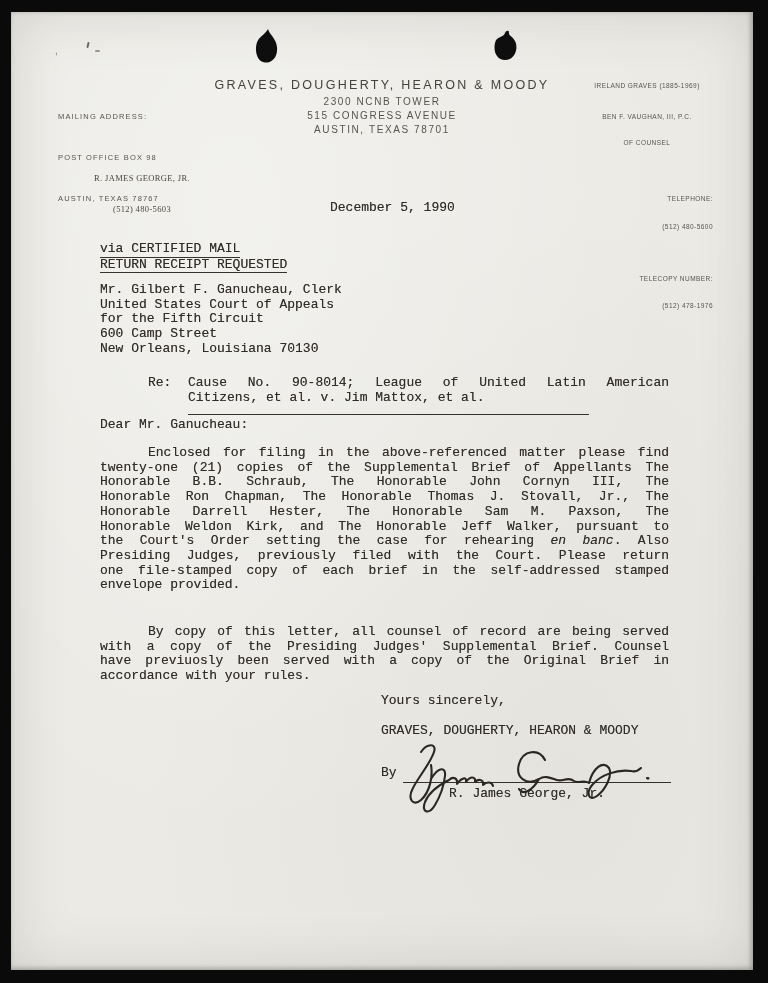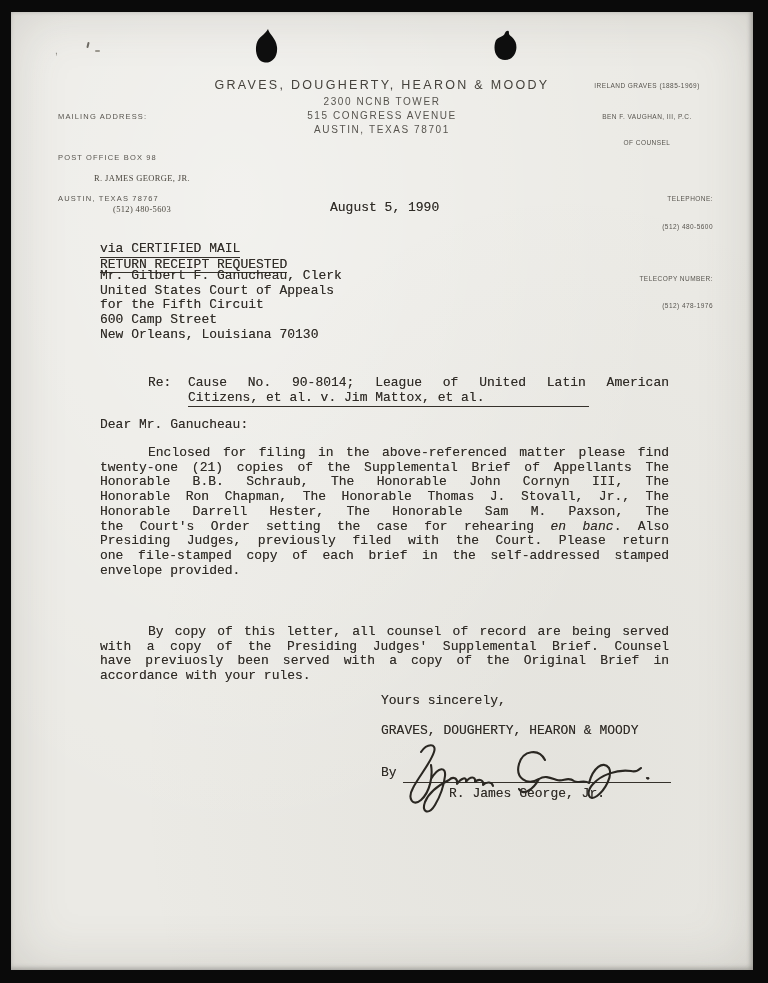--- a/index.html
+++ b/index.html
@@ -48,27 +48,27 @@
     text-shadow:0 0 0.45px rgba(48,44,39,0.55);
   }
   .pre{white-space:pre;}
   .jline{text-align:justify;text-align-last:justify;}
   .jline.last{text-align-last:left;}
   .indent{padding-left:48px;}
   .it{font-style:italic;}
   .u15{display:inline-block;border-bottom:1.5px solid #35312b;padding-bottom:0px;}
   .date{left:319px;top:189px;}
   .delivery{left:89px;top:230px;}
-  .recipient{left:89px;top:257px;}
+  .recipient{left:89px;top:271px;}
   .re-row{left:137px;top:364px;width:522px;display:flex;}
   .re-label{width:40px;flex:none;}
   .re-text{width:481px;}
   .re-under{
     display:inline-block;border-bottom:1px solid #35312b;
-    padding-right:105px;padding-bottom:1px;white-space:pre;
+    padding-right:105px;padding-bottom:9px;white-space:pre;
   }
   .salutation{left:89px;top:406px;}
   .para{left:89px;top:0;width:569px;}
   .p1{top:434px;}
   .p2{top:613px;}
   .closing{left:370px;top:682px;}
   .firmline{left:370px;top:712px;}
 
   
   .sig-area{left:370px;top:726px;width:300px;height:84px;}
@@ -129,21 +129,21 @@
         <div>(512) 478-1976</div>
       </div>
     </div>
   </div>
 
   <div class="abs author">
     <div>R. JAMES GEORGE, JR.</div>
     <div>(512) 480-5603</div>
   </div>
 
-  <div class="abs mono pre date">August 5, 1990</div>
+  <div class="abs mono pre date">December 5, 1990</div>
 
   <div class="abs mono delivery">
     <div><span class="u15 pre">via CERTIFIED MAIL</span></div>
     <div><span class="u15 pre">RETURN RECEIPT REQUESTED</span></div>
   </div>
 
   <div class="abs mono recipient">
     <div class="pre">Mr. Gilbert F. Ganucheau, Clerk</div>
     <div class="pre">United States Court of Appeals</div>
     <div class="pre">for the Fifth Circuit</div>
@@ -160,20 +160,21 @@
   </div>
 
   <div class="abs mono pre salutation">Dear Mr. Ganucheau:</div>
 
   <div class="abs mono para p1">
     <div class="jline indent">Enclosed for filing in the above-referenced matter please find</div>
     <div class="jline">twenty-one (21) copies of the Supplemental Brief of Appellants The</div>
     <div class="jline">Honorable B.B. Schraub, The Honorable John Cornyn III, The</div>
     <div class="jline">Honorable Ron Chapman, The Honorable Thomas J. Stovall, Jr., The</div>
     <div class="jline">Honorable Darrell Hester, The Honorable Sam M. Paxson, The</div>
+    <div class="jline">Honorable Weldon Kirk, and The Honorable Jeff Walker, pursuant to</div>
     <div class="jline"><span>the Court's Order setting the case for rehearing</span> <span class="it">en banc</span><span>.  Also</span></div>
     <div class="jline">Presiding Judges, previously filed with the Court.  Please return</div>
     <div class="jline">one file-stamped copy of each brief in the self-addressed stamped</div>
     <div class="jline last">envelope provided.</div>
   </div>
 
   <div class="abs mono para p2">
     <div class="jline indent">By copy of this letter, all counsel of record are being served</div>
     <div class="jline">with a copy of the Presiding Judges' Supplemental Brief.  Counsel</div>
     <div class="jline">have previuosly been served with a copy of the Original Brief in</div>

